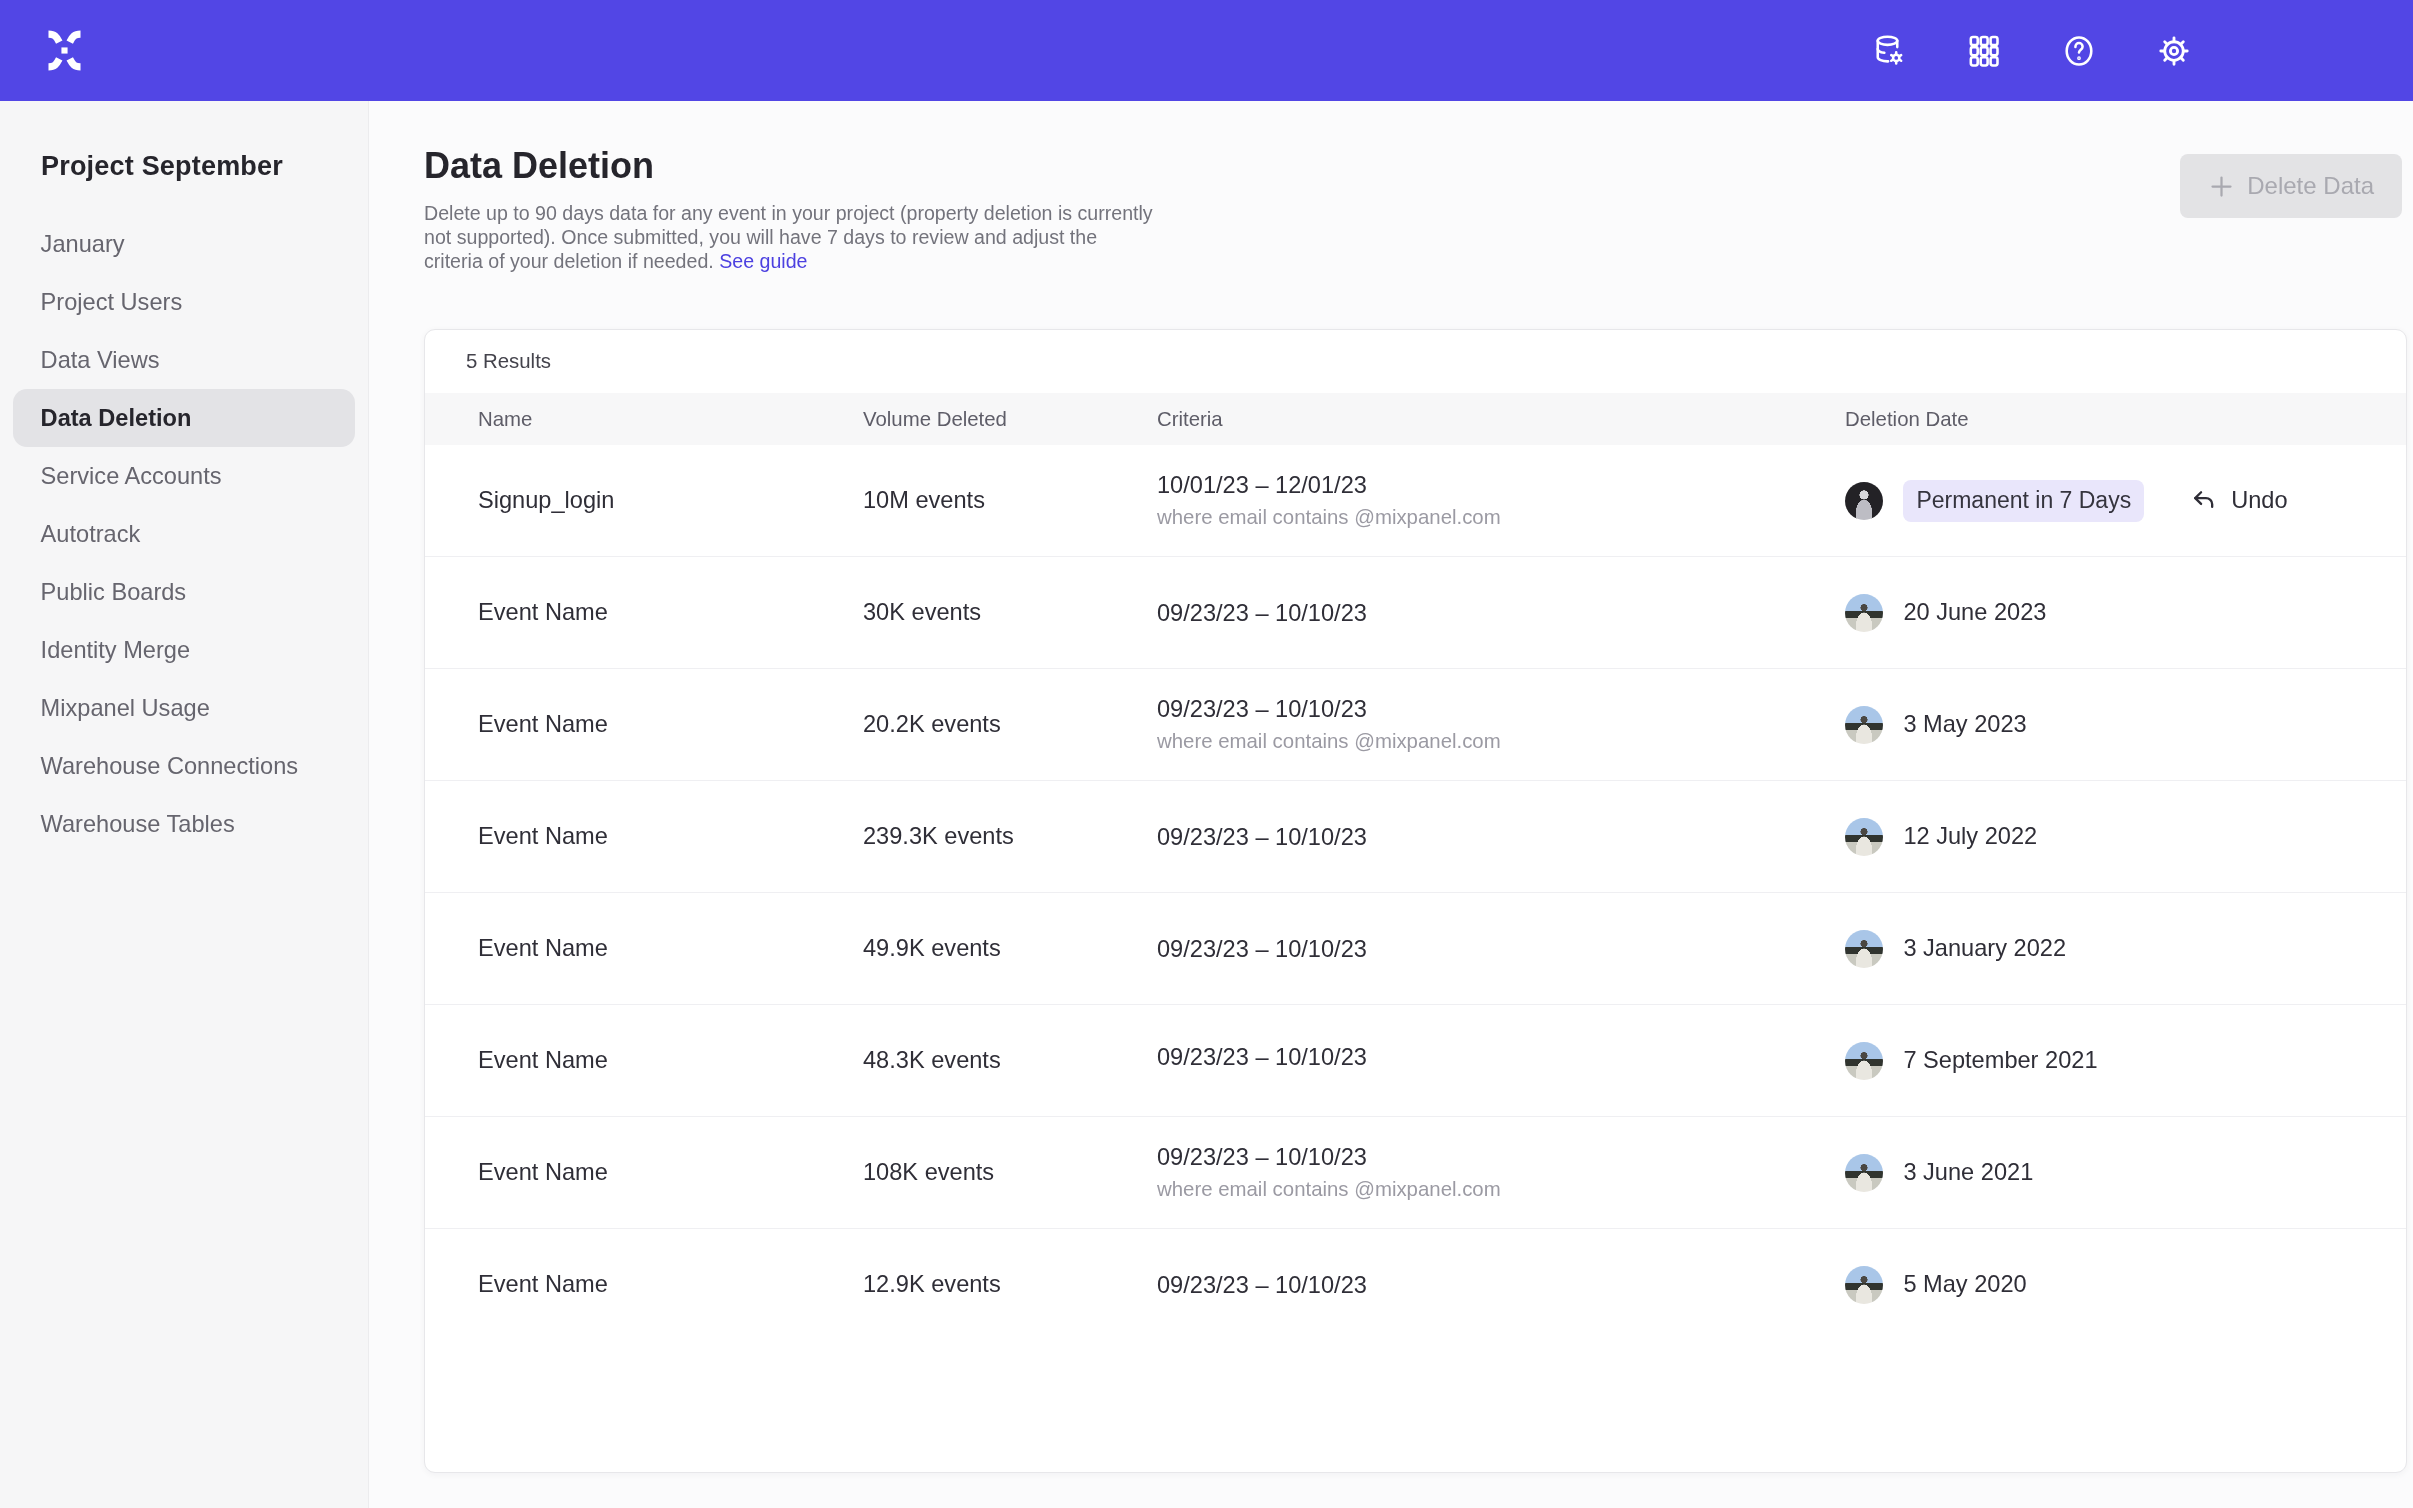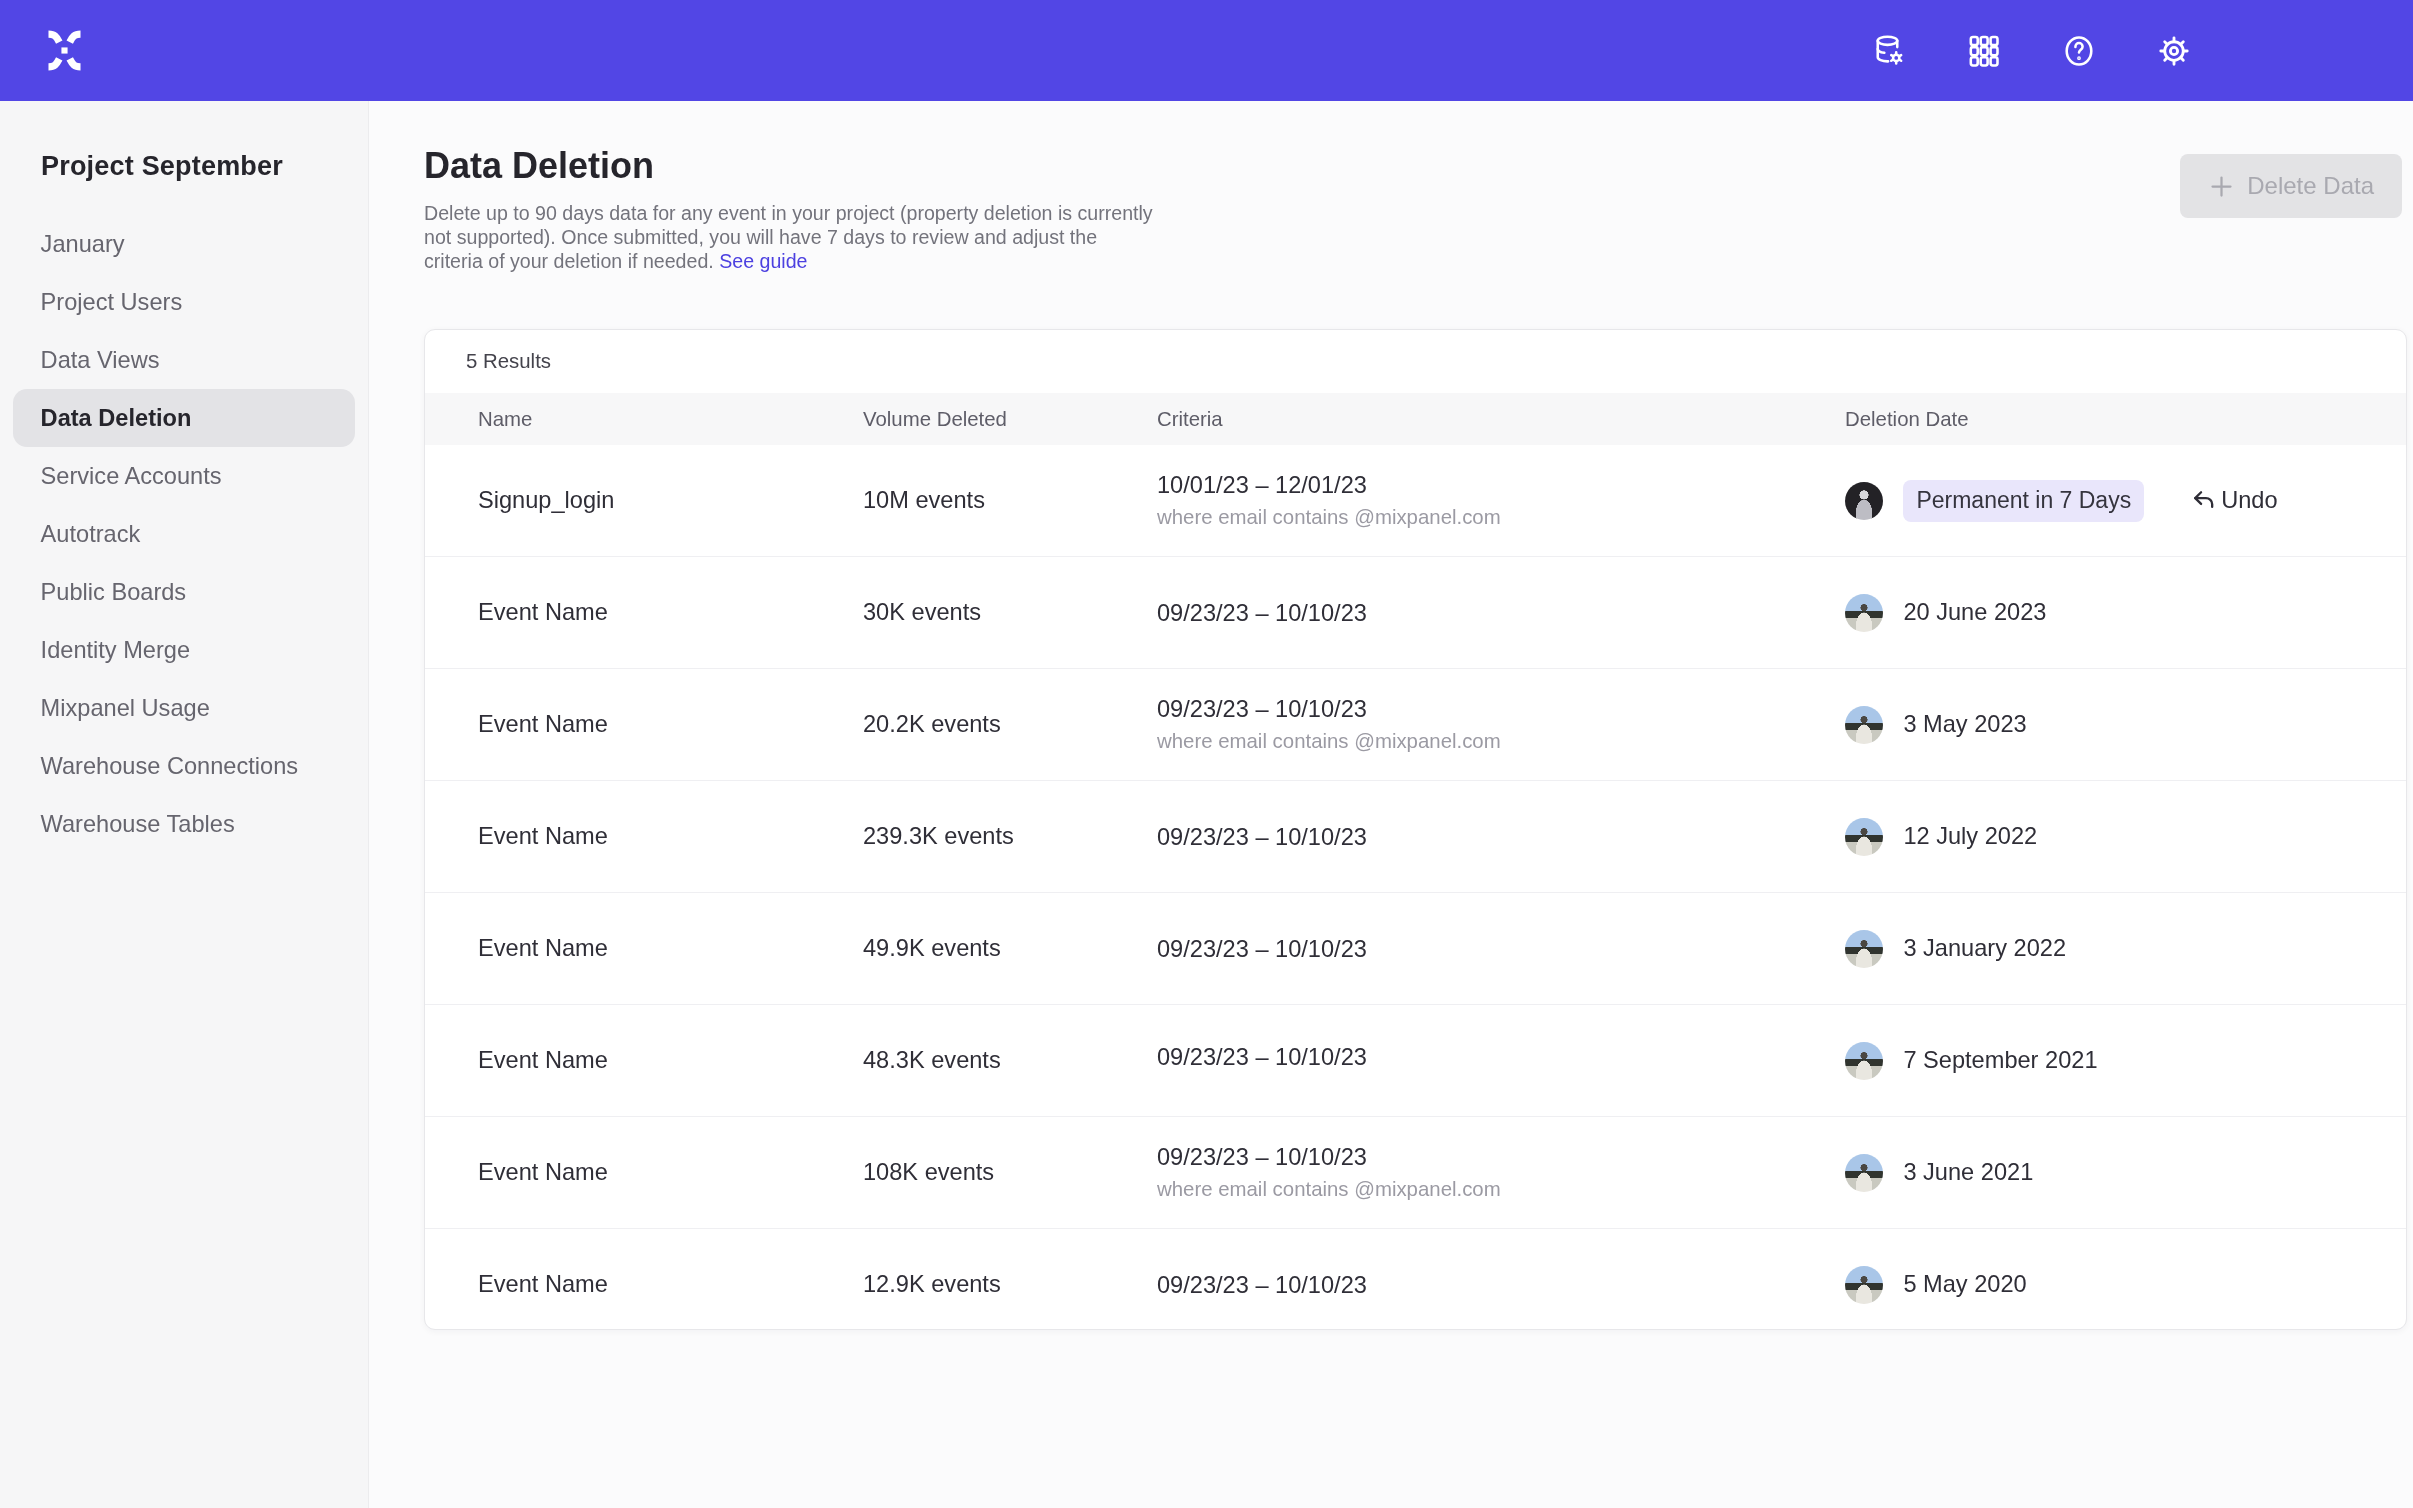--- a/index.html
+++ b/index.html
@@ -47,21 +47,21 @@
   .page-desc a{color:var(--link,#4C40E0);text-decoration:none;cursor:pointer;}
   .delete-btn{
     position:absolute;top:53px;right:11px;height:64px;
     background:var(--disabled-button-bg,#E3E3E5);border-radius:7.9px;
     display:flex;align-items:center;gap:12.6px;padding:0 28px;
     font-size:24px;color:var(--disabled-button-text,#A9A9B0);cursor:default;user-select:none;
   }
   .delete-btn svg{width:27px;height:27px;}
   
   .card{
-    position:absolute;left:55px;right:6.3px;top:228px;height:1001px;
+    position:absolute;left:55px;right:6.3px;top:228px;height:1144px;
     background:#fff;border:0.8px solid var(--card-border,#E7E7EA);border-radius:11px;
     box-shadow:0 1.6px 6.3px rgba(30,30,40,.04);box-sizing:border-box;overflow:hidden;
   }
   .results-row{height:63px;display:flex;align-items:center;padding-left:41px;
     font-size:20.4px;color:#44434C;}
   .thead{height:52px;background:var(--header-row-bg,#F7F7F8);position:relative;}
   .th{position:absolute;top:0;height:52px;display:flex;align-items:center;
     font-size:20.4px;color:#5E5D68;}
   .col0{left:53px;} .col1{left:438px;} .col2{left:732px;} .col3{left:1420px;}
   .trow{height:111px;position:relative;border-top:0.8px solid #EFEFF2;}
@@ -84,21 +84,21 @@
   .avatar.dark{
     background:
       radial-gradient(circle at 50% 34%, #D8D8DC 0 14%, rgba(0,0,0,0) 15%),
       radial-gradient(ellipse at 50% 82%, #BDBDC4 0 30%, rgba(0,0,0,0) 31%),
       linear-gradient(#232226 0 100%);
   }
   .badge{
     height:42px;display:flex;align-items:center;padding:0 13px;border-radius:8px;
     background:var(--badge-bg,#E9E6FB);font-size:23px;color:#35343E;white-space:nowrap;
   }
-  .undo{display:flex;align-items:center;gap:3px;margin-left:46px;cursor:pointer;}
+  .undo{display:flex;align-items:center;gap:13px;margin-left:46px;cursor:pointer;}
   .undo svg{width:28px;height:28px;}
   .undo-label{font-size:23.6px;color:var(--text-primary,#2F2E37);}
   .date-text{font-size:23.6px;color:var(--text-primary,#2F2E37);}
 </style>
 </head>
 <body>
 
 <header class="topbar">
   <svg class="logo" viewBox="0 0 32 32" fill="none" stroke="#fff" stroke-width="5.6" stroke-linecap="butt">
     <path d="M3.5 3.2 C8.2 3.2 9.8 5.2 11.9 9.4"></path>

